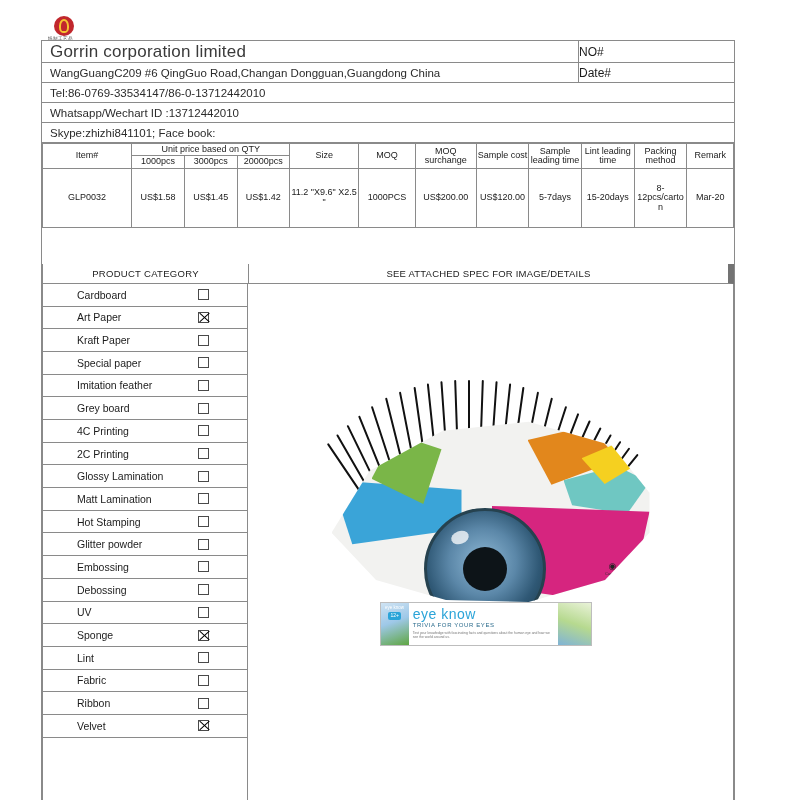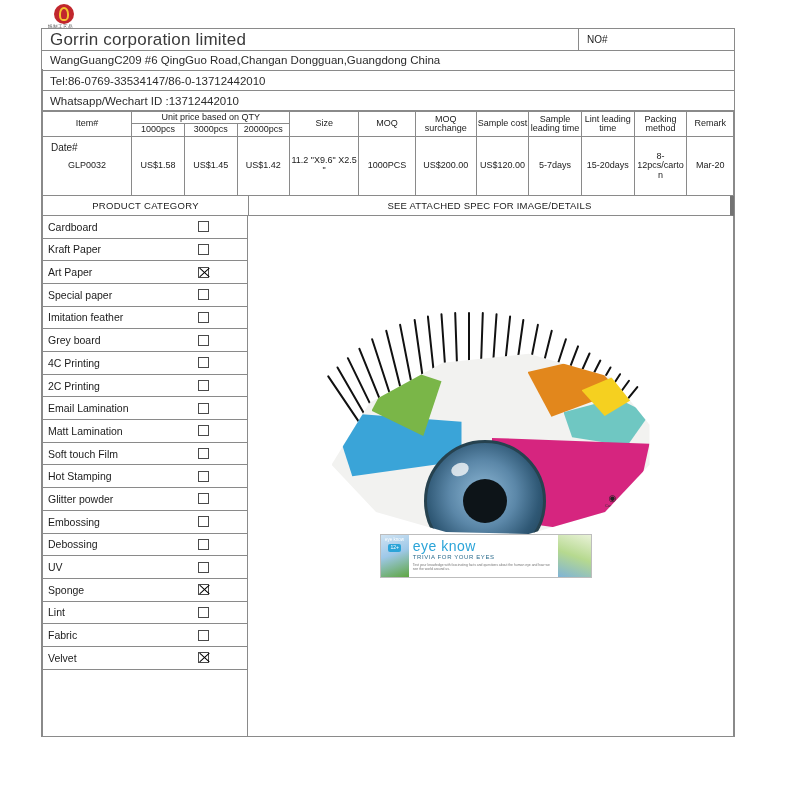--- a/index.html
+++ b/index.html
@@ -10,21 +10,21 @@
   body {
     width: 800px;
     height: 800px;
     font-family: "Liberation Sans", sans-serif;
     color: #000;
     position: relative;
     overflow: hidden;
   }
   .page {
     position: absolute;
-    left: 0; top: 4px;
+    left: 0; top: 16px;
     width: 800px;
     height: 683px;
   }
   
   .logo-wrap {
     position: absolute;
     left: 48px;
     top: 0px;
     width: 52px;
     height: 24px;
@@ -75,38 +75,38 @@
     flex: 1 1 auto;
     padding: 3px 8px;
     box-sizing: border-box;
     display: flex;
     align-items: center;
   }
   .hdr-right {
     width: 156px;
     flex: 0 0 156px;
     border-left: 1px solid #8a8a8a;
-    padding: 3px 8px;
+    padding: 3px 0;
     box-sizing: border-box;
     display: flex;
     align-items: center;
-    font-size: 10px;
+    font-size: 12px;
     color: #1b1b1b;
   }
   .company-name {
     font-size: 17px;
     color: #3a3a3a;
     letter-spacing: .2px;
   }
   .addr-line {
     font-size: 11.5px;
     color: #2b2b2b;
   }
   .r1 { height: 22px; }
-  .r2 { height: 20px; flex-direction: column; }
+  .r2 { height: 20px; }
 
   
   table.spec {
     border-collapse: collapse;
     width: 100%;
     table-layout: fixed;
   }
   table.spec th, table.spec td {
     border: 1px solid #8a8a8a;
     font-size: 9px;
@@ -122,23 +122,24 @@
     background: #fff;
   }
   .spec-val td {
     height: 56px;
     font-size: 9.5px;
   }
   
   .cat-band {
     display: flex;
     border-left: 1px solid #8a8a8a;
-    border-right: 4px solid #737373;
+    border-right: 6px solid #737373;
     border-bottom: 1px solid #8a8a8a;
     box-sizing: border-box;
+    margin-top: 36px;
   }
   .cat-band .left {
     width: 205px;
     flex: 0 0 205px;
     text-align: center;
     font-size: 9.5px;
     padding: 4px 0;
     border-right: 1px solid #8a8a8a;
     letter-spacing: .3px;
     color: #1b1b1b;
@@ -164,21 +165,21 @@
     flex: 0 0 205px;
     border-right: 1px solid #8a8a8a;
     box-sizing: border-box;
   }
   .chk-row {
     display: flex;
     align-items: center;
     height: 22.7px;
     border-bottom: 1px solid #8a8a8a;
     box-sizing: border-box;
-    padding-left: 5px;
+    padding-left: 34px;
     font-size: 10.5px;
     color: #1b1b1b;
   }
   .chk-row .lbl { flex: 1 1 auto; }
   .chk-box {
     width: 11px;
     height: 11px;
     border: 1px solid #4a4a4a;
     margin-right: 38px;
     position: relative;
@@ -413,20 +414,25 @@
         <span class="addr-line">Tel:86-0769-33534147/86-0-13712442010</span>
       </div>
     </div>
 
     <div class="hdr-row r2">
       <div class="hdr-left">
         <span class="addr-line">Whatsapp/Wechart ID :13712442010</span>
       </div>
     </div>
 
+    <div class="hdr-row r2">
+      <div class="hdr-left">
+        <span class="addr-line">Skype:zhizhi841101;  Face book:</span>
+      </div>
+    </div>
 
 
     <table class="spec">
       <colgroup>
         <col style="width:88px">
         <col style="width:52px">
         <col style="width:52px">
         <col style="width:52px">
         <col style="width:68px">
         <col style="width:56px">
@@ -479,57 +485,53 @@
 
     <div class="body-area">
 
       <div class="checklist">
 
         <div class="chk-row">
           <span class="lbl">Cardboard</span>
           <span class="chk-box"></span>
         </div>
         <div class="chk-row">
-          <span class="lbl">Kraft Paper</span>
-          <span class="chk-box"></span>
-        </div>
-        <div class="chk-row">
           <span class="lbl">Art Paper</span>
           <span class="chk-box checked"></span>
         </div>
         <div class="chk-row">
+          <span class="lbl">Kraft Paper</span>
+          <span class="chk-box"></span>
+        </div>
+        <div class="chk-row">
           <span class="lbl">Special paper</span>
           <span class="chk-box"></span>
         </div>
         <div class="chk-row">
           <span class="lbl">Imitation feather</span>
           <span class="chk-box"></span>
         </div>
         <div class="chk-row">
           <span class="lbl">Grey board</span>
           <span class="chk-box"></span>
         </div>
         <div class="chk-row">
           <span class="lbl">4C Printing</span>
           <span class="chk-box"></span>
         </div>
         <div class="chk-row">
           <span class="lbl">2C Printing</span>
           <span class="chk-box"></span>
         </div>
         <div class="chk-row">
-          <span class="lbl">Email Lamination</span>
+          <span class="lbl">Glossy Lamination</span>
           <span class="chk-box"></span>
         </div>
         <div class="chk-row">
           <span class="lbl">Matt Lamination</span>
-          <span class="chk-box"></span>
-        </div>
-        <div class="chk-row">
-          <span class="lbl">Soft touch Film</span>
           <span class="chk-box"></span>
         </div>
         <div class="chk-row">
           <span class="lbl">Hot Stamping</span>
           <span class="chk-box"></span>
         </div>
         <div class="chk-row">
           <span class="lbl">Glitter powder</span>
           <span class="chk-box"></span>
         </div>
@@ -548,20 +550,24 @@
         <div class="chk-row">
           <span class="lbl">Sponge</span>
           <span class="chk-box checked"></span>
         </div>
         <div class="chk-row">
           <span class="lbl">Lint</span>
           <span class="chk-box"></span>
         </div>
         <div class="chk-row">
           <span class="lbl">Fabric</span>
+          <span class="chk-box"></span>
+        </div>
+        <div class="chk-row">
+          <span class="lbl">Ribbon</span>
           <span class="chk-box"></span>
         </div>
         <div class="chk-row">
           <span class="lbl">Velvet</span>
           <span class="chk-box checked"></span>
         </div>
 
       </div>
 
       <div class="img-panel">

